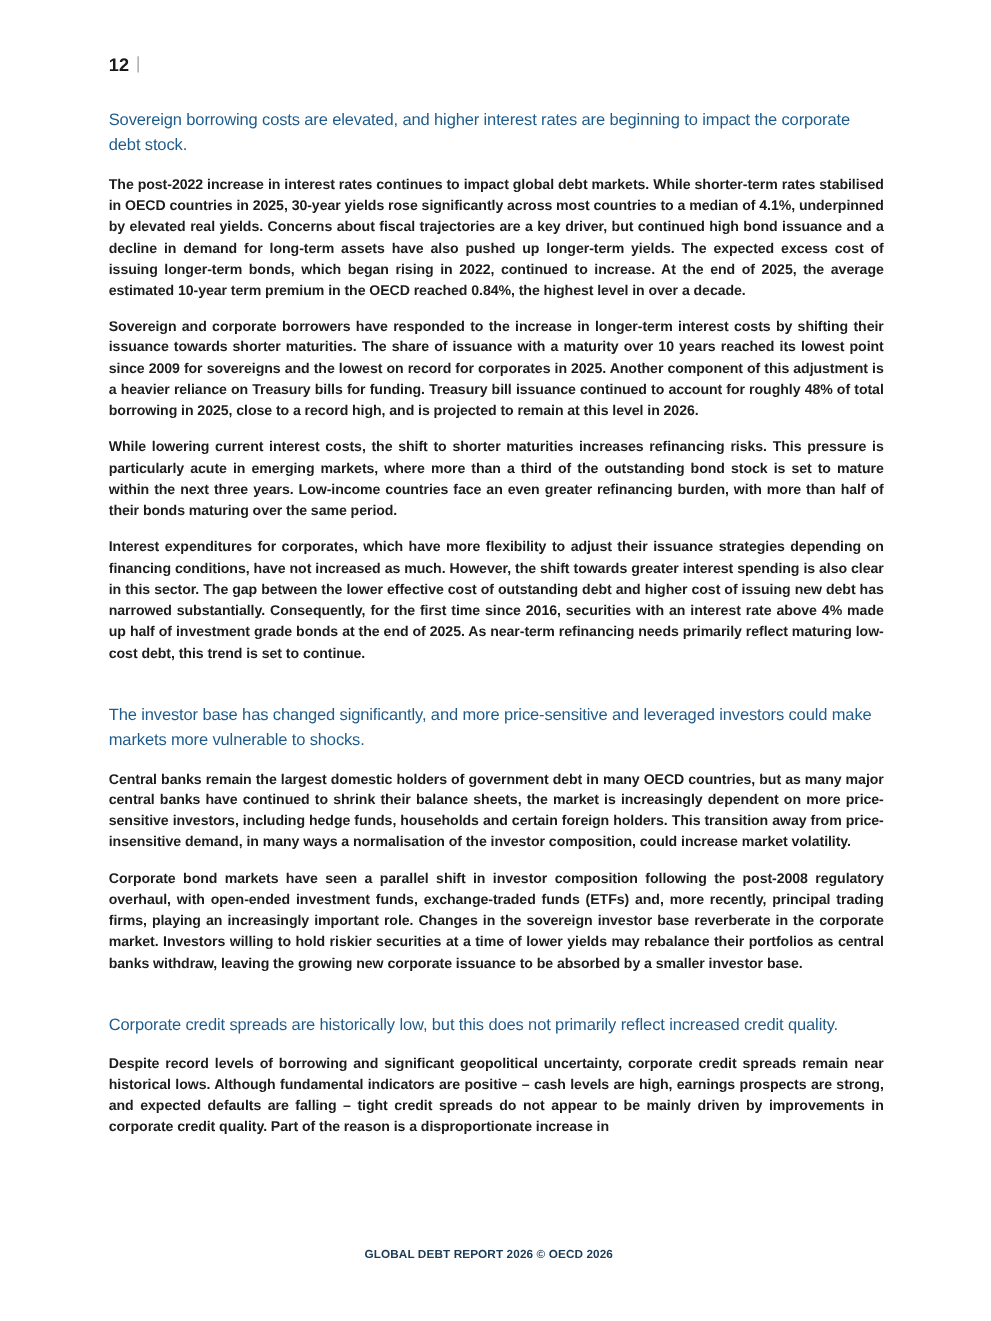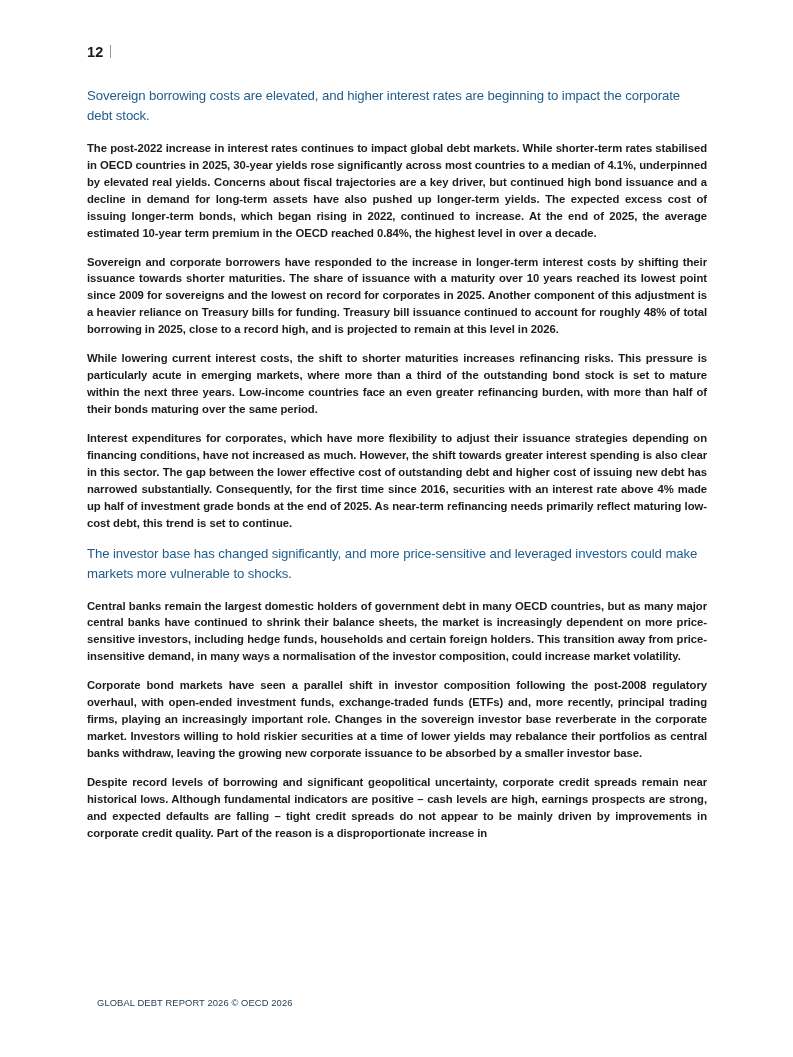--- a/index.html
+++ b/index.html
@@ -49,43 +49,43 @@
   }
   h2.section-heading {
     font-size: 13.2px;
     line-height: 1.55;
     font-weight: normal;
     color: #1f5c8b;
     margin: 0 0 13px 0;
     letter-spacing: -0.1px;
   }
   h2.section-heading.subsequent {
-    margin-top: 12px;
+    margin-top: 30px;
   }
   p.body-text {
     font-size: 11.3px;
     line-height: 1.5;
     color: #1c1c1c;
     margin: 0 0 12px 0;
     text-align: justify;
     letter-spacing: -0.05px;
     font-weight: bold;
   }
   p.body-text:last-child {
     margin-bottom: 0;
     margin-top: 12px;
   }
   .footer {
     position: absolute;
-    left: 97px;
+    left: 76px;
     right: 87px;
     bottom: 49px;
-    text-align: left;
+    text-align: center;
     font-size: 9.4px;
-    font-weight: normal;
+    font-weight: bold;
     color: #1a3a55;
     letter-spacing: 0.1px;
   }
 </style>
 </head>
 <body>
 
 <div class="page">
 
   <div class="page-number-wrap">
@@ -98,19 +98,20 @@
     <h2 class="section-heading">Sovereign borrowing costs are elevated, and higher interest rates are beginning to impact the corporate debt stock.</h2>
     <p class="body-text">The post-2022 increase in interest rates continues to impact global debt markets. While shorter-term rates stabilised in OECD countries in 2025, 30-year yields rose significantly across most countries to a median of 4.1%, underpinned by elevated real yields. Concerns about fiscal trajectories are a key driver, but continued high bond issuance and a decline in demand for long-term assets have also pushed up longer-term yields. The expected excess cost of issuing longer-term bonds, which began rising in 2022, continued to increase. At the end of 2025, the average estimated 10-year term premium in the OECD reached 0.84%, the highest level in over a decade.</p>
     <p class="body-text">Sovereign and corporate borrowers have responded to the increase in longer-term interest costs by shifting their issuance towards shorter maturities. The share of issuance with a maturity over 10 years reached its lowest point since 2009 for sovereigns and the lowest on record for corporates in 2025. Another component of this adjustment is a heavier reliance on Treasury bills for funding. Treasury bill issuance continued to account for roughly 48% of total borrowing in 2025, close to a record high, and is projected to remain at this level in 2026.</p>
     <p class="body-text">While lowering current interest costs, the shift to shorter maturities increases refinancing risks. This pressure is particularly acute in emerging markets, where more than a third of the outstanding bond stock is set to mature within the next three years. Low-income countries face an even greater refinancing burden, with more than half of their bonds maturing over the same period.</p>
     <p class="body-text">Interest expenditures for corporates, which have more flexibility to adjust their issuance strategies depending on financing conditions, have not increased as much. However, the shift towards greater interest spending is also clear in this sector. The gap between the lower effective cost of outstanding debt and higher cost of issuing new debt has narrowed substantially. Consequently, for the first time since 2016, securities with an interest rate above 4% made up half of investment grade bonds at the end of 2025. As near-term refinancing needs primarily reflect maturing low-cost debt, this trend is set to continue.</p>
 
     <h2 class="section-heading subsequent">The investor base has changed significantly, and more price-sensitive and leveraged investors could make markets more vulnerable to shocks.</h2>
     <p class="body-text">Central banks remain the largest domestic holders of government debt in many OECD countries, but as many major central banks have continued to shrink their balance sheets, the market is increasingly dependent on more price-sensitive investors, including hedge funds, households and certain foreign holders. This transition away from price-insensitive demand, in many ways a normalisation of the investor composition, could increase market volatility.</p>
     <p class="body-text">Corporate bond markets have seen a parallel shift in investor composition following the post-2008 regulatory overhaul, with open-ended investment funds, exchange-traded funds (ETFs) and, more recently, principal trading firms, playing an increasingly important role. Changes in the sovereign investor base reverberate in the corporate market. Investors willing to hold riskier securities at a time of lower yields may rebalance their portfolios as central banks withdraw, leaving the growing new corporate issuance to be absorbed by a smaller investor base.</p>
 
+    <h2 class="section-heading subsequent">Corporate credit spreads are historically low, but this does not primarily reflect increased credit quality.</h2>
     <p class="body-text">Despite record levels of borrowing and significant geopolitical uncertainty, corporate credit spreads remain near historical lows. Although fundamental indicators are positive – cash levels are high, earnings prospects are strong, and expected defaults are falling – tight credit spreads do not appear to be mainly driven by improvements in corporate credit quality. Part of the reason is a disproportionate increase in</p>
 
   </div>
 
   <div class="footer">GLOBAL DEBT REPORT 2026 © OECD 2026</div>
 
 </div>
 
 </body></html>

